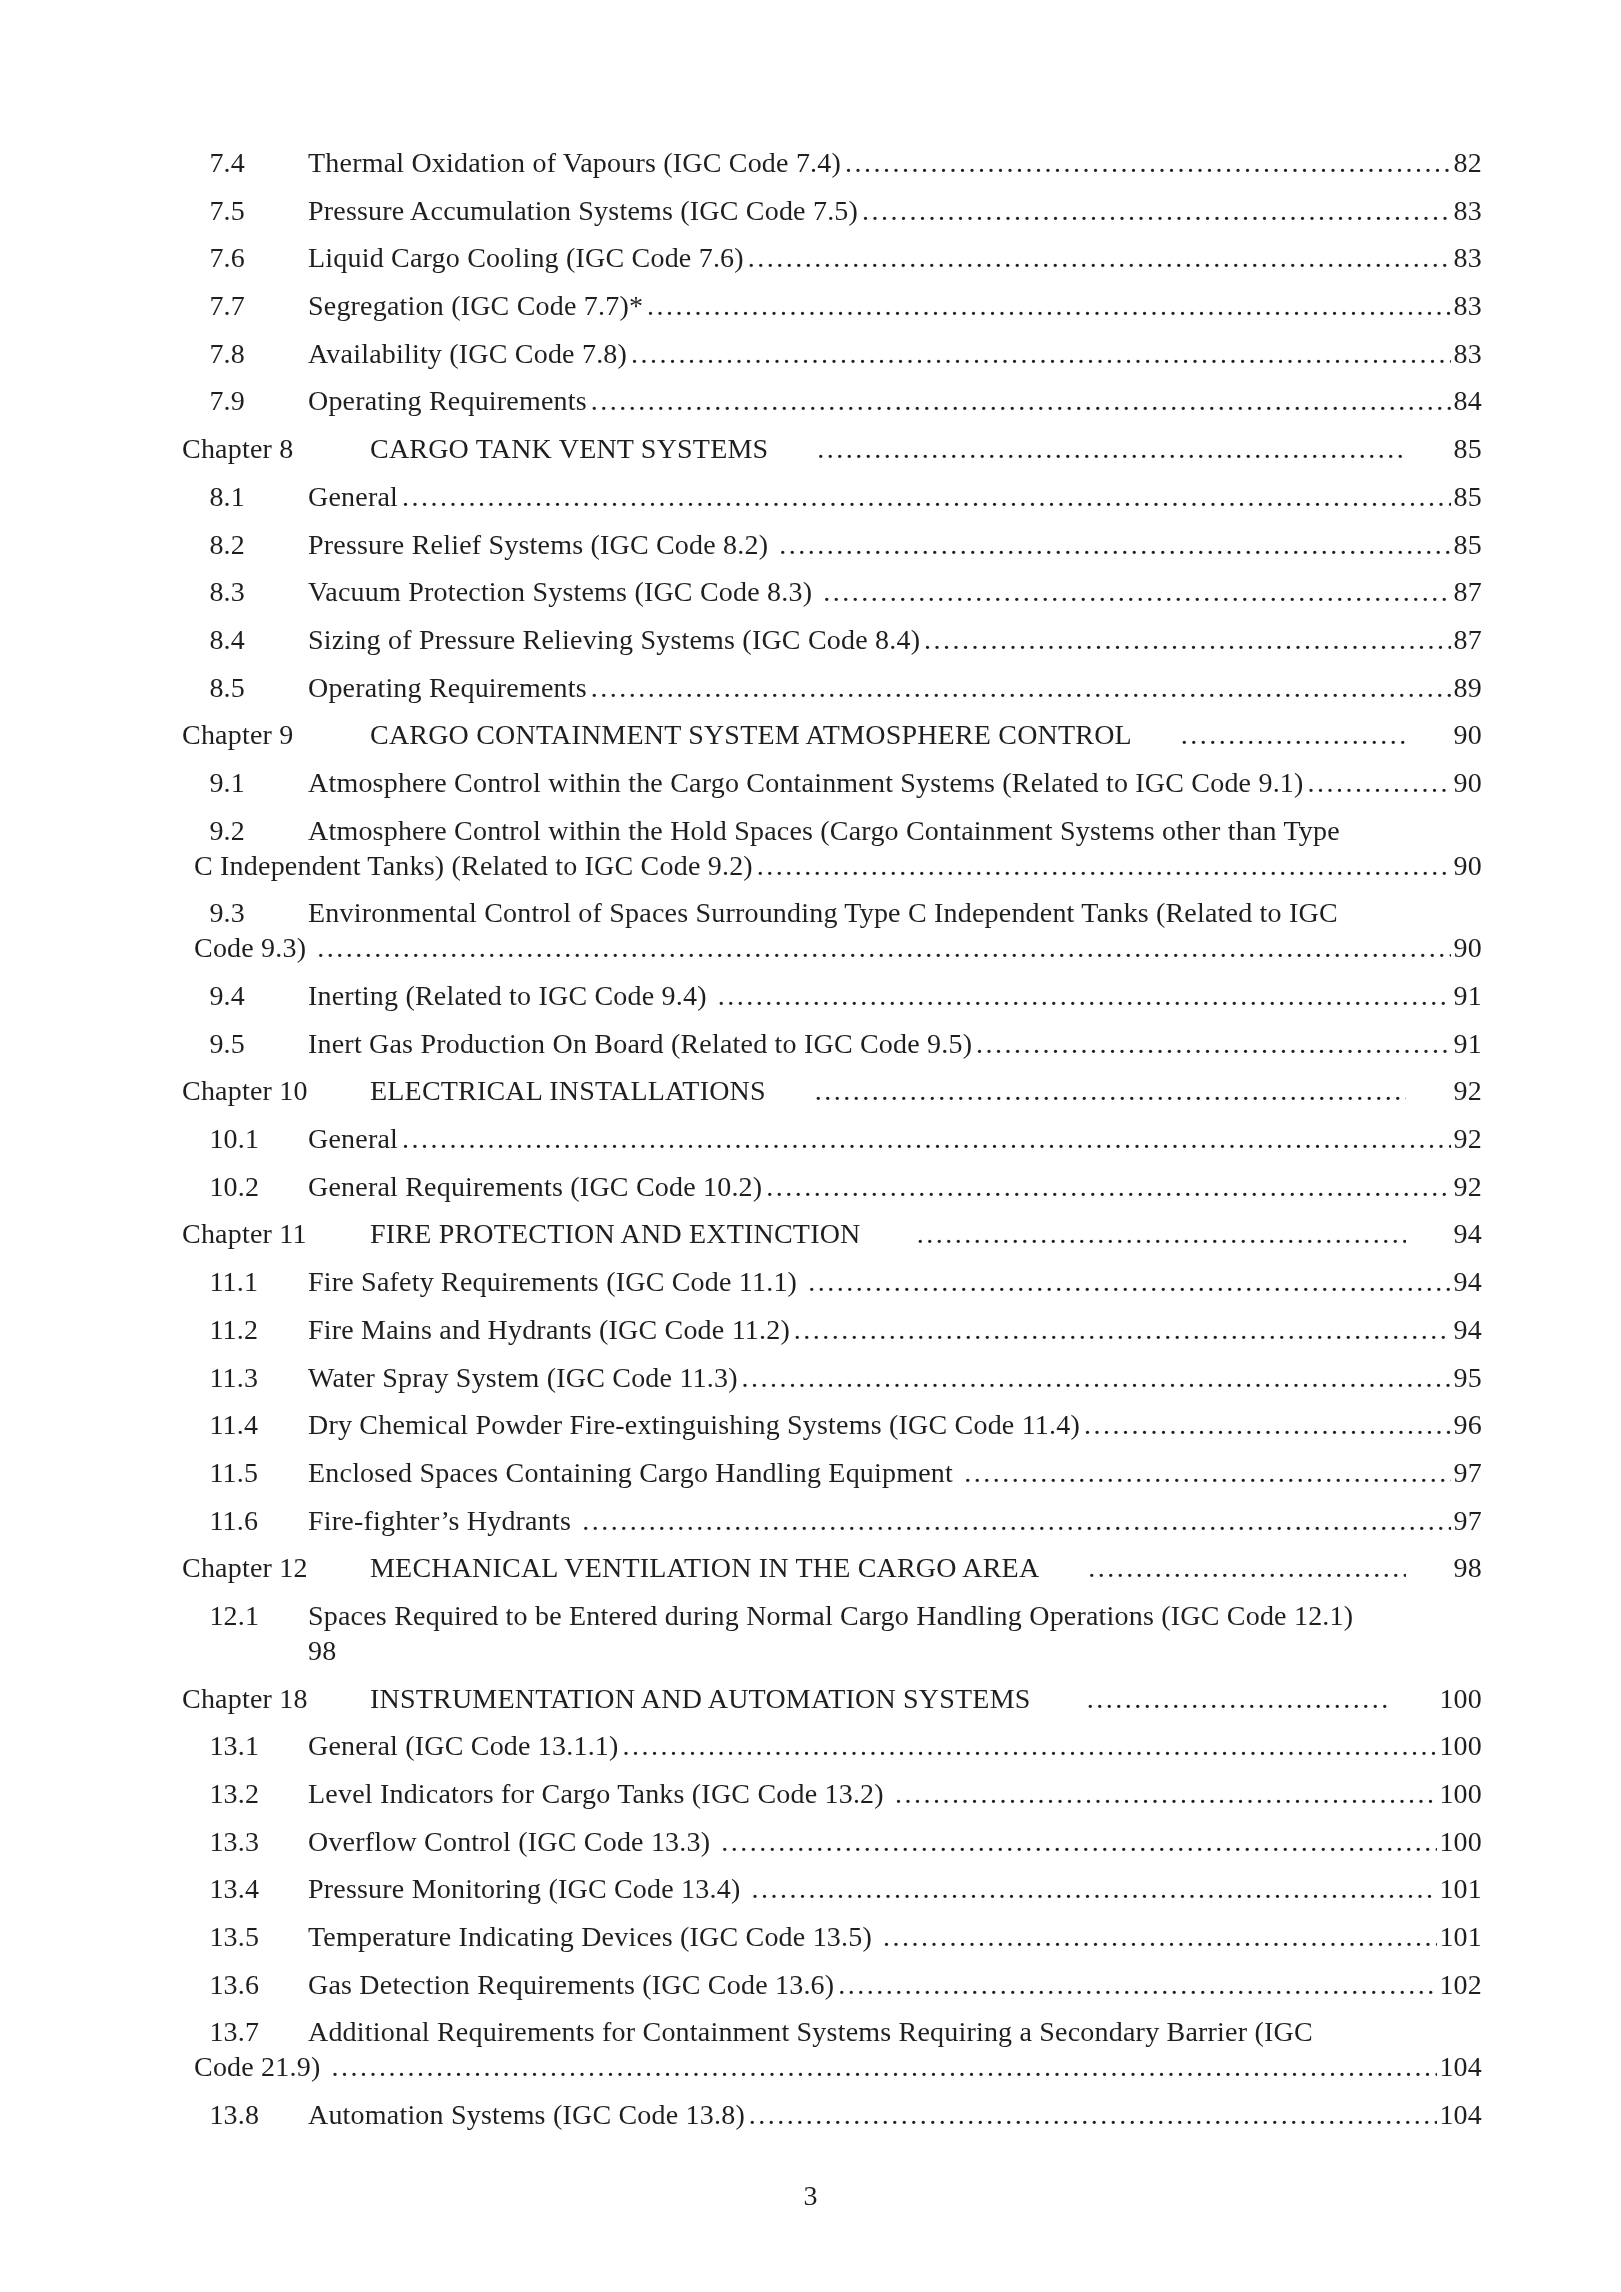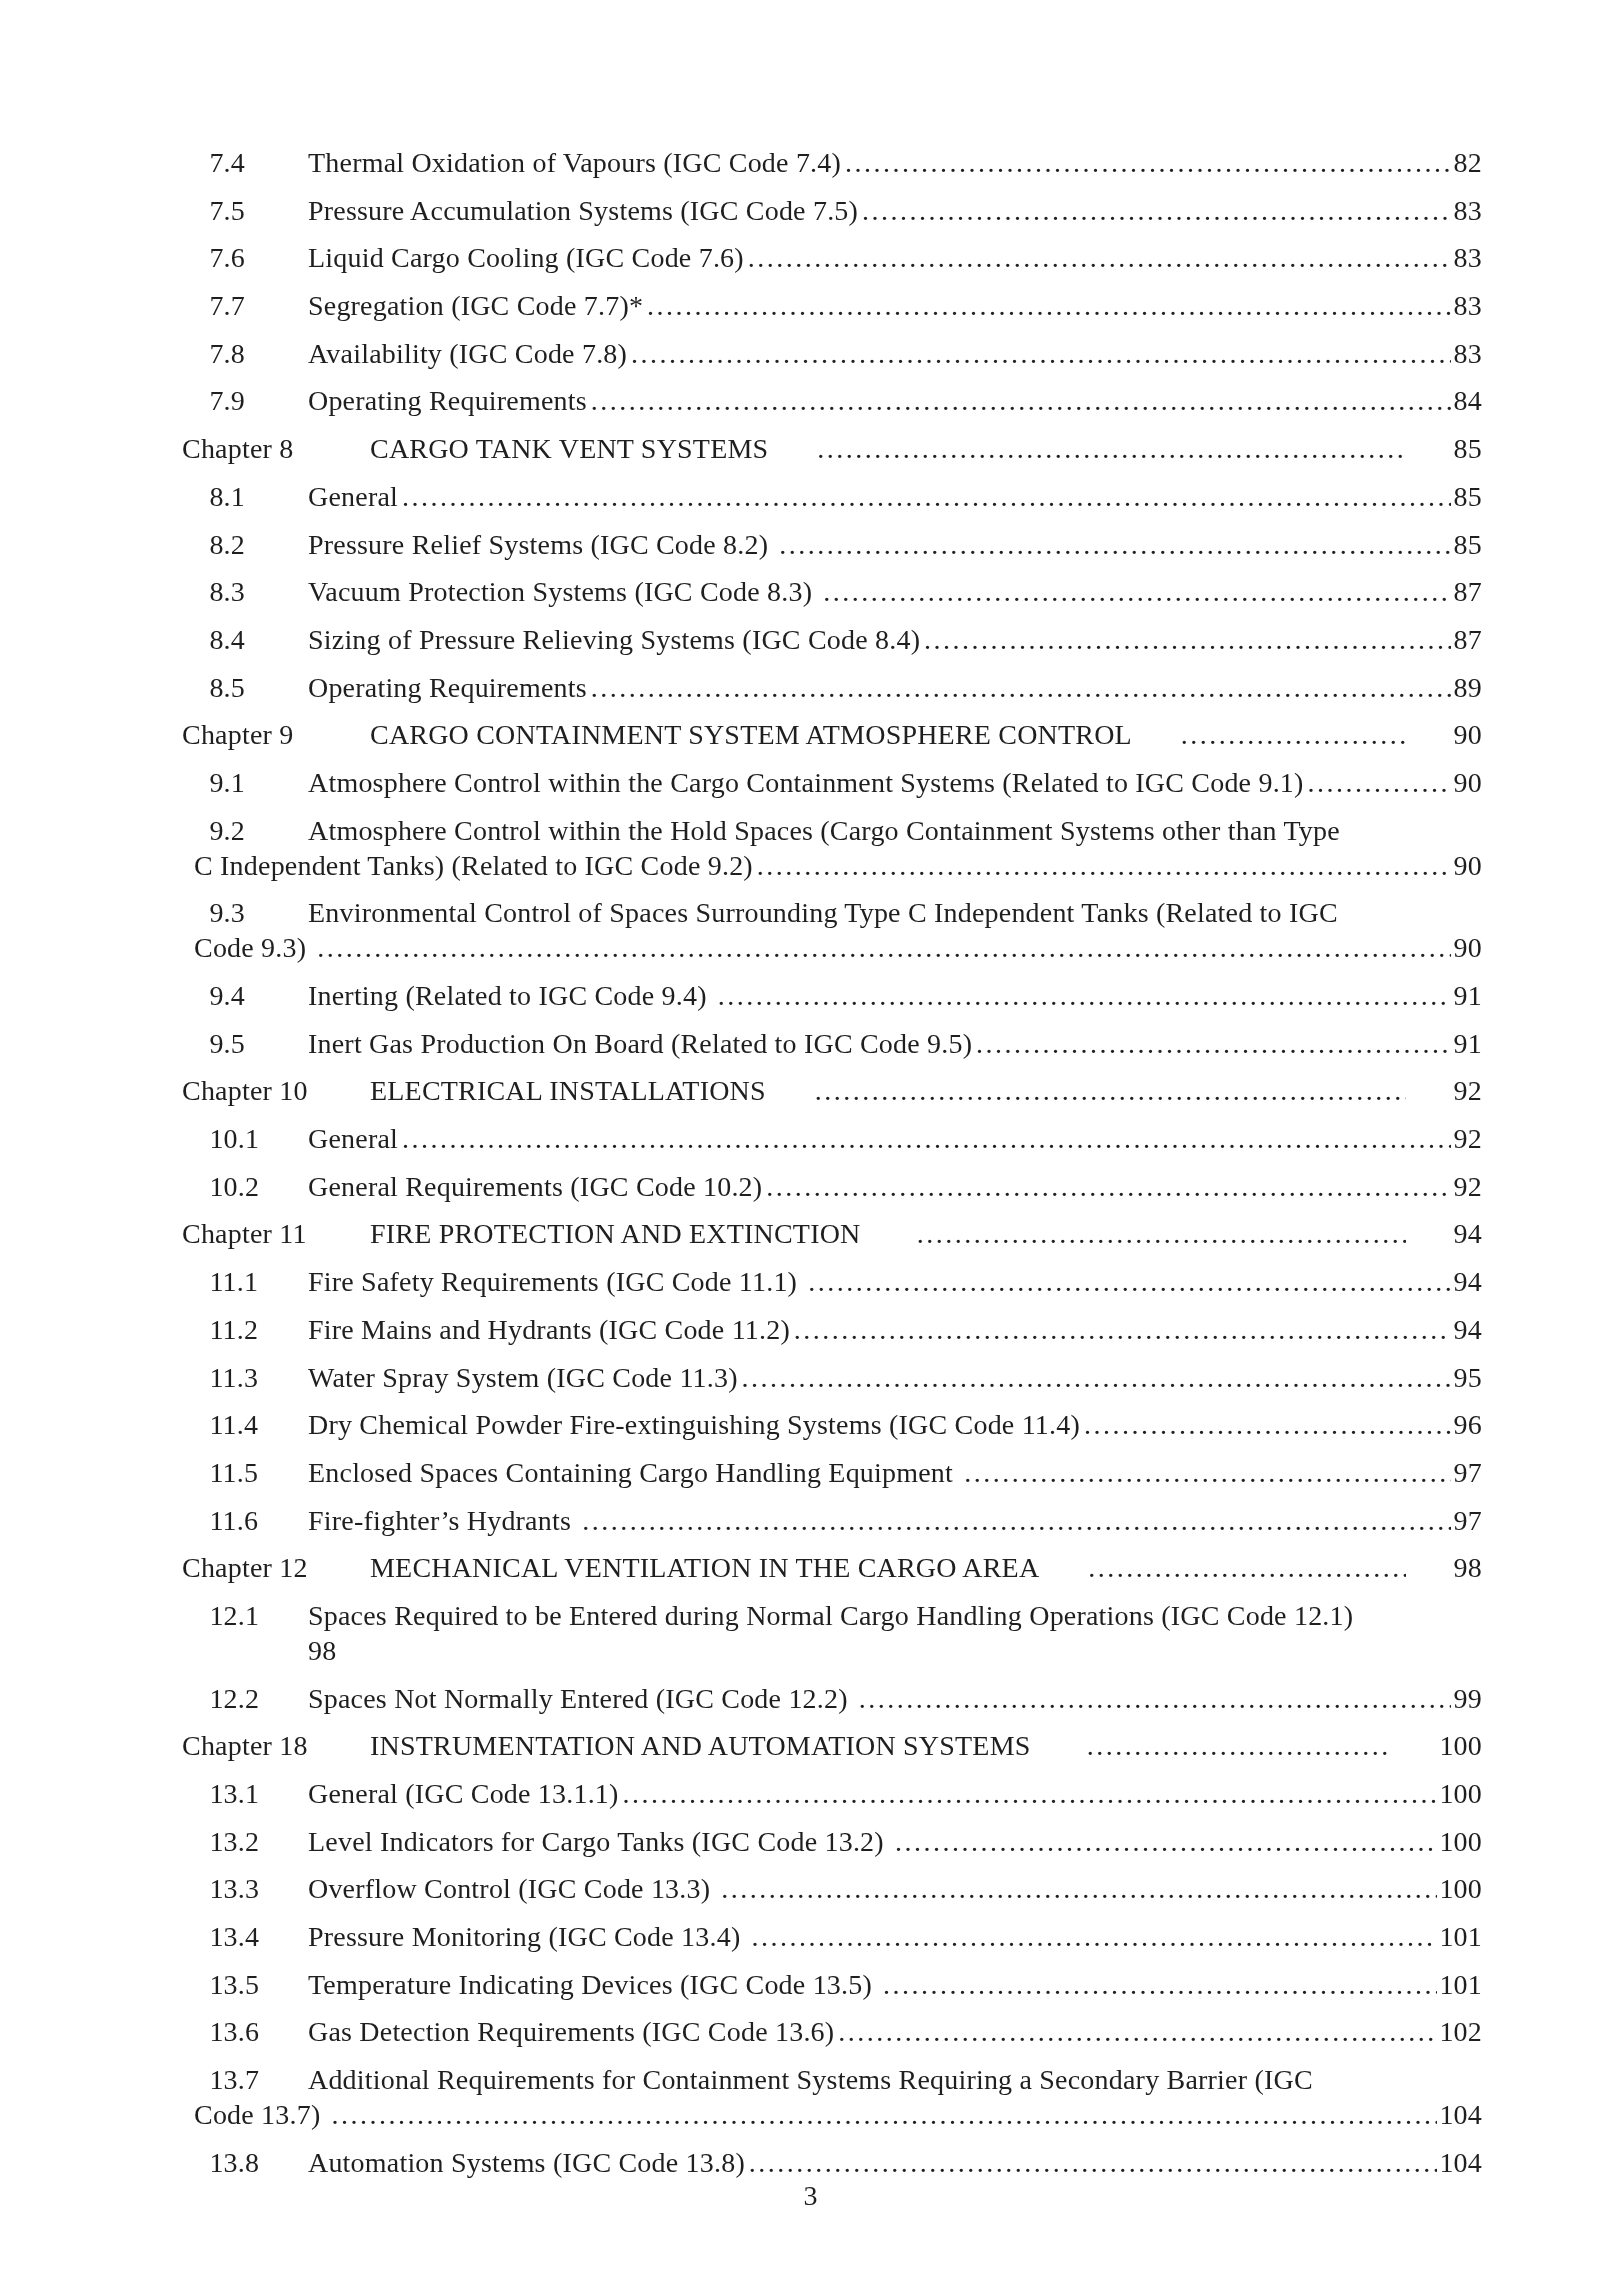--- a/index.html
+++ b/index.html
@@ -288,28 +288,20 @@
           <span class="txt"><span>MECHANICAL VENTILATION IN THE CARGO AREA</span></span>
           <span class="leader"></span>
           <span class="pg">98</span>
         </div>
       </div>
       <div class="entry section">
         <span class="label">12.1</span>
         <div class="line ind-title"><span class="txt"><span>Spaces Required to be Entered during Normal Cargo Handling Operations (</span><span class="it">IGC Code</span><span> 12.1)</span></span></div>
         <div class="line ind-title"><span class="pg">98</span></div>
       </div>
-      <div class="entry section">
-        <span class="label">12.2</span>
-        <div class="line ind-title flexline">
-          <span class="txt"><span>Spaces Not Normally Entered (</span><span class="it">IGC Code</span><span> 12.2) </span></span>
-          <span class="leader"></span>
-          <span class="pg">99</span>
-        </div>
-      </div>
       <div class="entry chapter">
         <span class="label">Chapter 18</span>
         <div class="line ind-chapter-title flexline">
           <span class="txt"><span>INSTRUMENTATION AND AUTOMATION SYSTEMS </span></span>
           <span class="leader"></span>
           <span class="pg">100</span>
         </div>
       </div>
       <div class="entry section">
         <span class="label">13.1</span>
@@ -356,21 +348,21 @@
         <div class="line ind-title flexline">
           <span class="txt"><span>Gas Detection Requirements (</span><span class="it">IGC Code</span><span> 13.6)</span></span>
           <span class="leader"></span>
           <span class="pg">102</span>
         </div>
       </div>
       <div class="entry section">
         <span class="label">13.7</span>
         <div class="line ind-title"><span class="txt"><span>Additional Requirements for Containment Systems Requiring a Secondary Barrier (</span><span class="it">IGC</span></span></div>
         <div class="line ind-num flexline">
-          <span class="txt"><span class="it">Code</span><span> 13.7) </span></span>
+          <span class="txt"><span class="it">Code</span><span> 21.9) </span></span>
           <span class="leader"></span>
           <span class="pg">104</span>
         </div>
       </div>
       <div class="entry section">
         <span class="label">13.8</span>
         <div class="line ind-title flexline">
           <span class="txt"><span>Automation Systems (</span><span class="it">IGC Code</span><span> 13.8)</span></span>
           <span class="leader"></span>
           <span class="pg">104</span>

